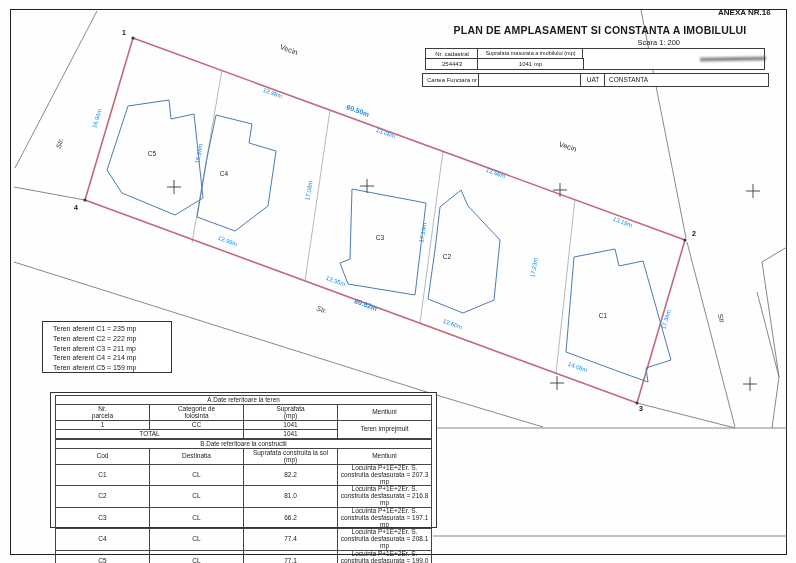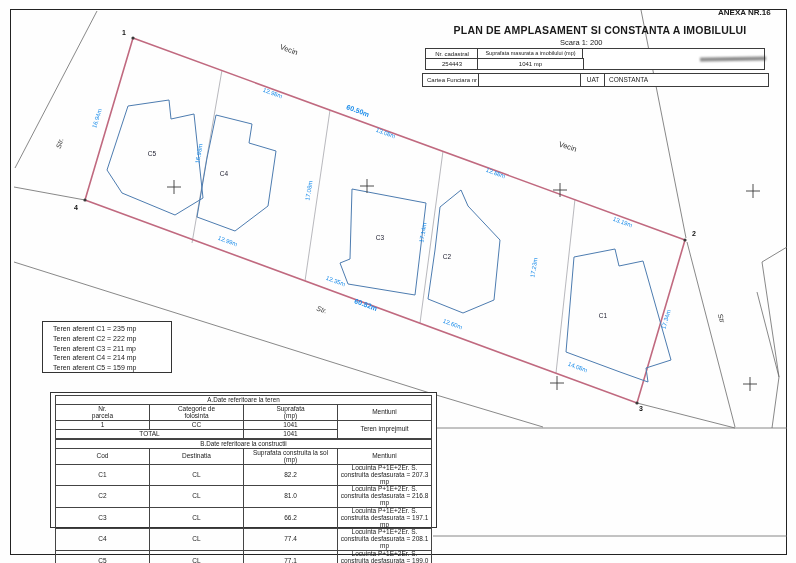--- a/index.html
+++ b/index.html
@@ -6,21 +6,21 @@
   .page{position:relative;width:796px;height:563px;background:#fefefe;overflow:hidden;
         font-family:"Liberation Sans",sans-serif;color:#1a1a1a;}
   .abs{position:absolute;}
   .page-border{left:10px;top:9px;width:775px;height:544px;border:1.5px solid #222;}
   #plan-svg{left:0;top:0;z-index:1;}
   .overlay{z-index:2;}
 
   
   .hdr-title{left:450px;top:24px;width:300px;text-align:center;font-size:10.5px;font-weight:bold;letter-spacing:.2px;}
   .hdr-annex{left:710px;top:8px;width:70px;font-size:8px;font-weight:bold;padding-left:8px;}
-  .hdr-scale{left:560px;top:38px;width:120px;text-align:left;font-size:7.5px;}
+  .hdr-scale{left:560px;top:38px;width:120px;text-align:right;font-size:7.5px;}
   .cell{position:absolute;border:1px solid #3c3c3c;background:#fff;font-size:6px;
         display:flex;align-items:center;justify-content:center;text-align:center;line-height:1.05;}
   .cell.left{justify-content:flex-start;padding-left:4px;text-align:left;}
   .smudge{left:700px;top:57px;width:66px;height:4px;background:#2d2d2d;opacity:.55;filter:blur(1px);transform:rotate(-1deg);}
 
   
   .legend{left:42px;top:321px;width:130px;height:52px;border:1px solid #333;background:#fff;
           font-size:7px;line-height:9.8px;padding:2px 0 0 10px;box-sizing:border-box;}
 
   

